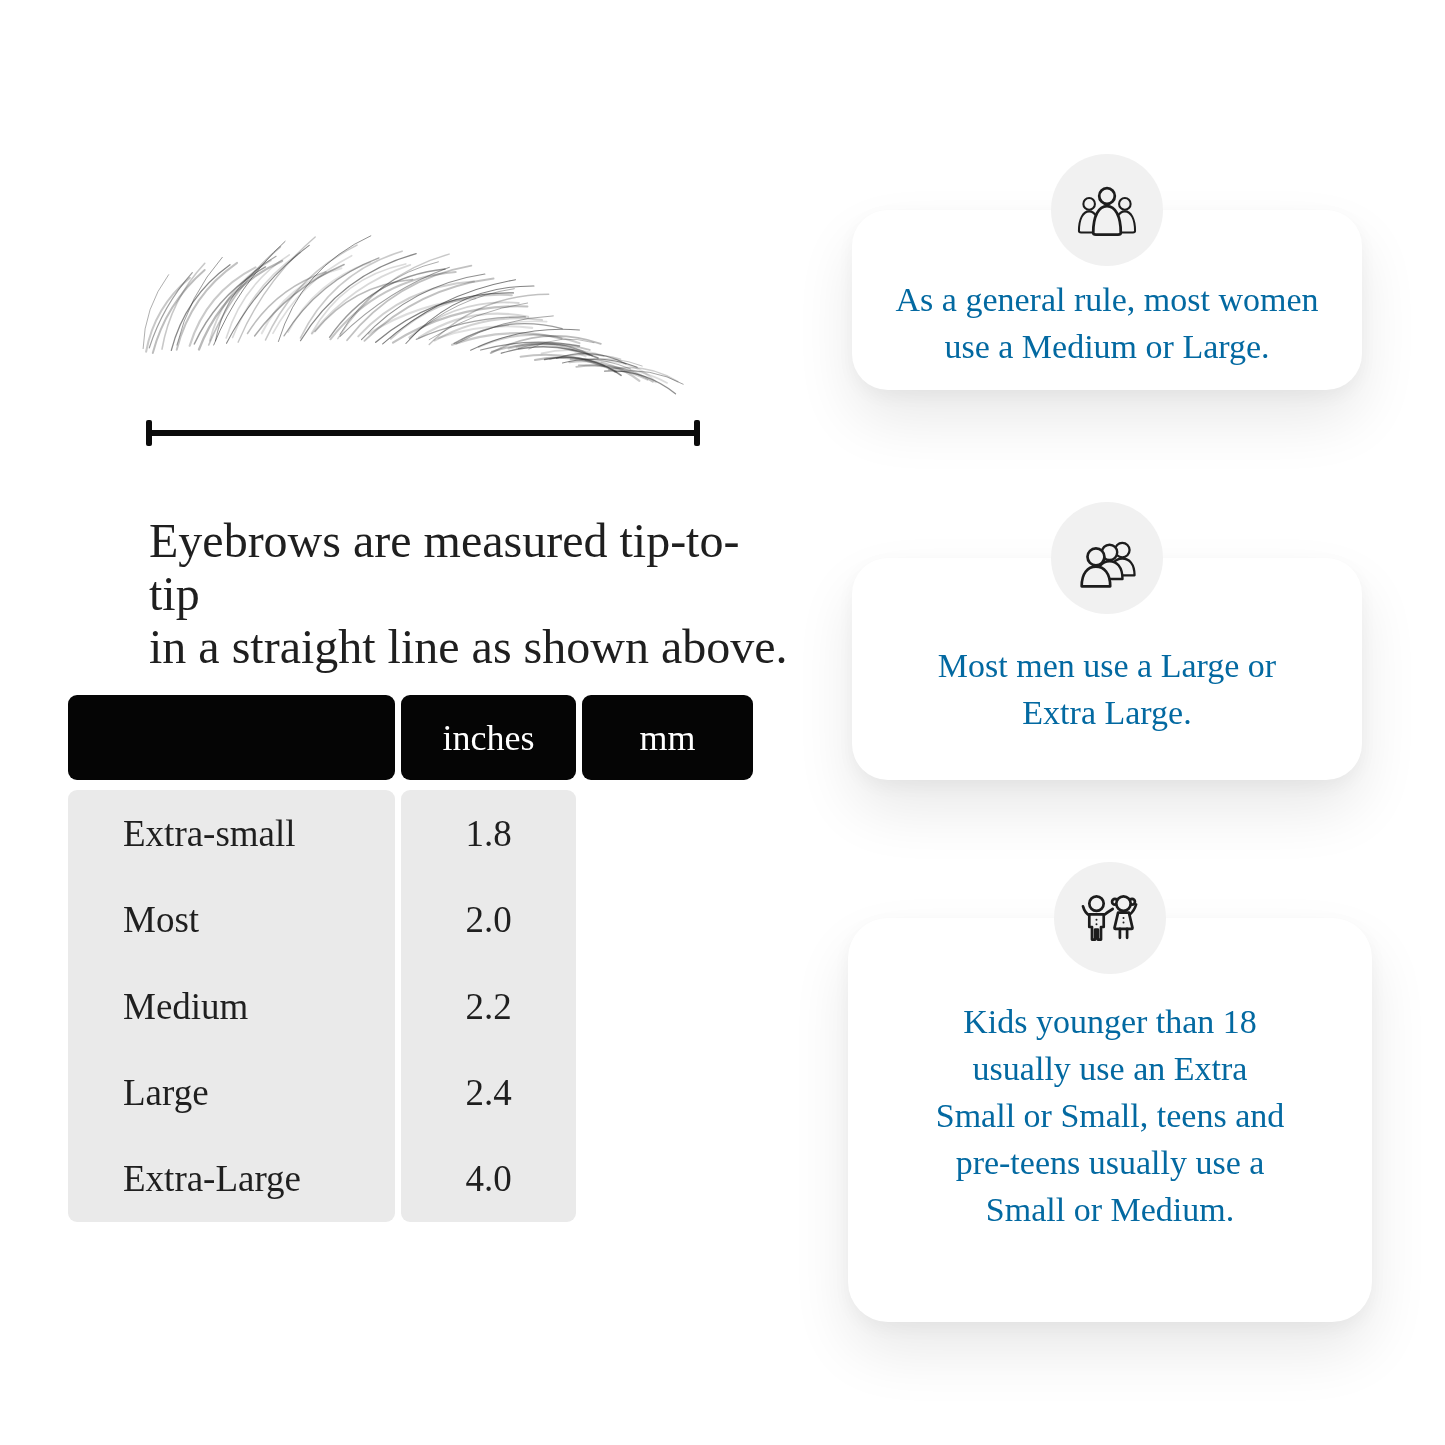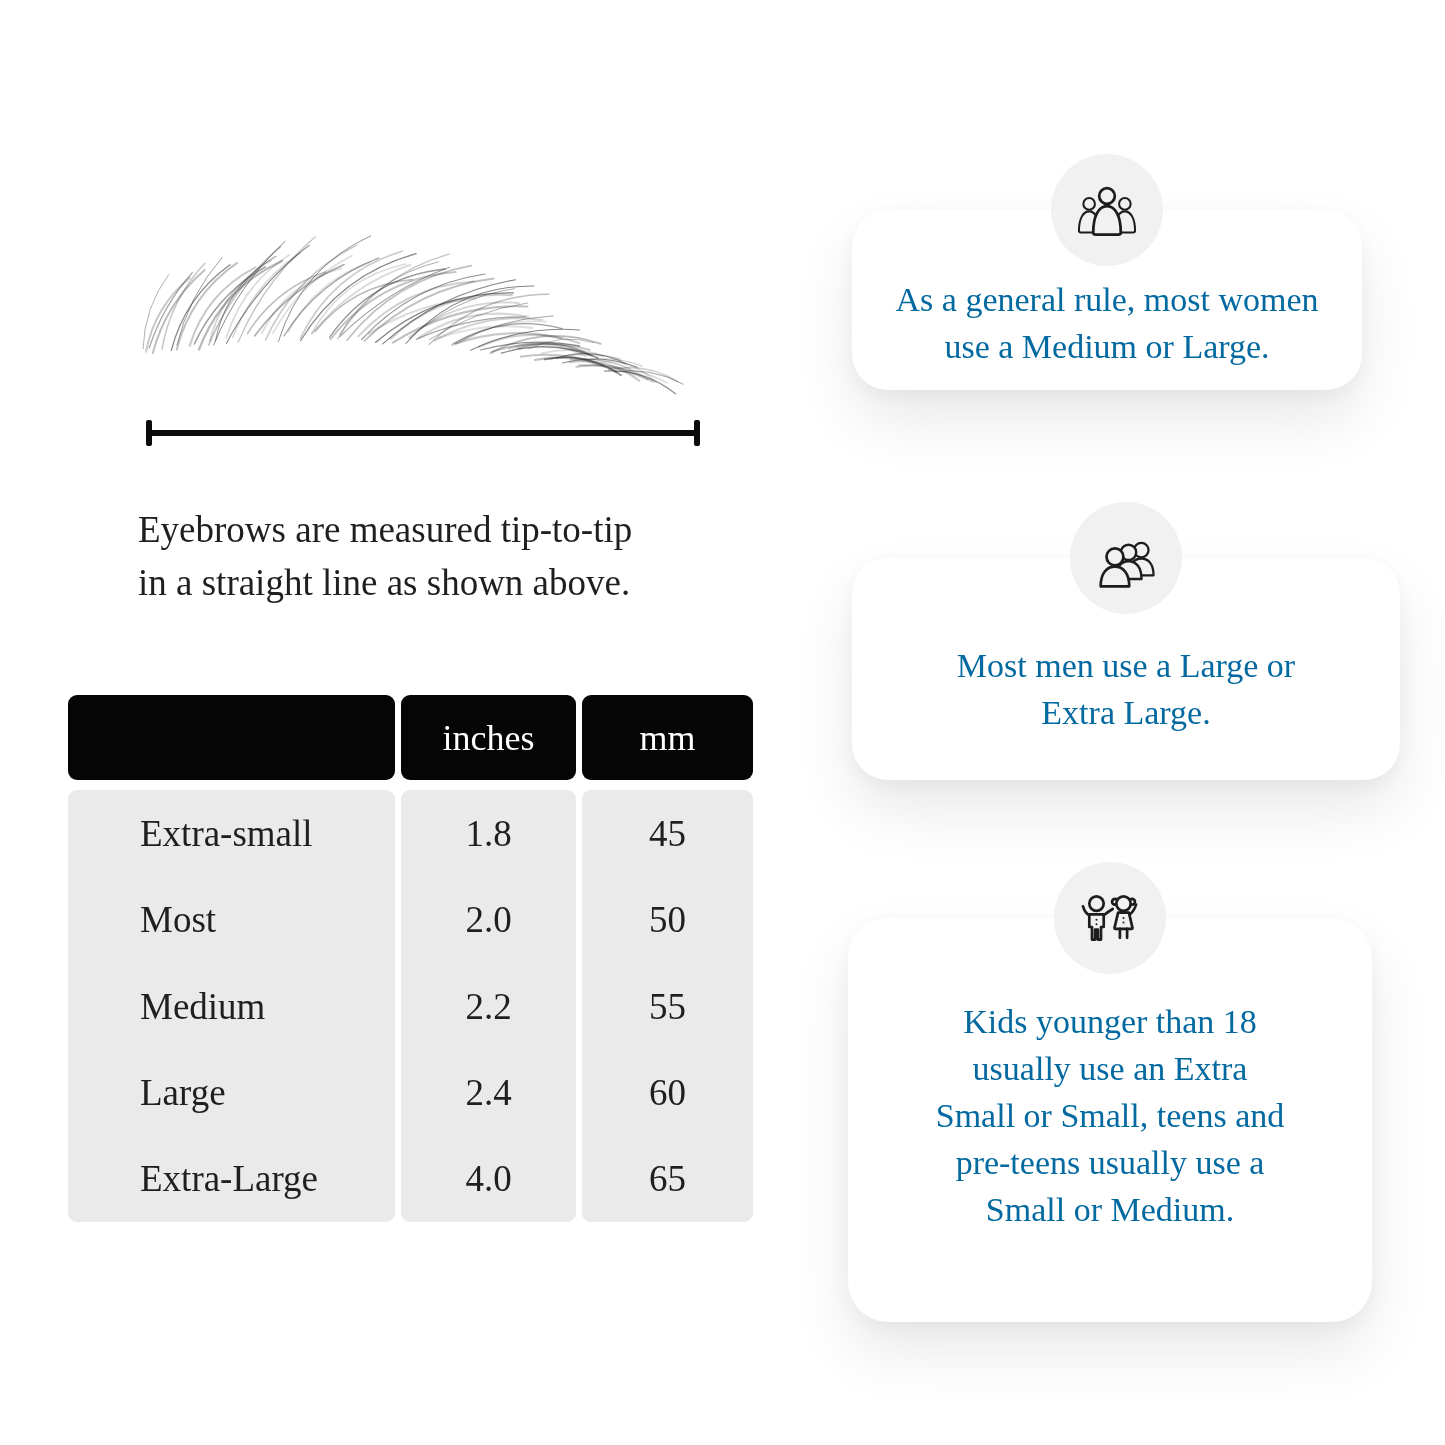--- a/index.html
+++ b/index.html
@@ -11,44 +11,44 @@
   }
   
   .brow-svg{position:absolute;left:128px;top:248px;overflow:visible;}
   .measure{position:absolute;left:146px;top:420px;width:554px;height:26px;}
   .measure .bar{position:absolute;left:0;right:0;top:10px;height:6px;background:#0b0b0b;}
   .measure .cap{position:absolute;top:0;width:6px;height:26px;background:#0b0b0b;border-radius:2px;}
   .measure .cap.left{left:0;}
   .measure .cap.right{right:0;}
   .note{
     position:absolute;left:133px;top:498px;width:640px;
-    font-size:37px;line-height:53px;white-space:pre-line;margin:5px;
+    font-size:48px;line-height:53px;white-space:pre-line;margin:16px;
   }
   
   .size-table{position:absolute;left:68px;top:695px;width:690px;}
   .thead,.tbody{display:grid;grid-template-columns:327px 175px 171px;column-gap:6px;}
   .th{
     background:#050505;border-radius:9px;height:85px;
     color:#ffffff;display:flex;align-items:center;justify-content:center;
     font-size:36px;
   }
   .tbody{margin-top:10px;}
   .tcol{background:#eaeaea;border-radius:9px;height:432px;display:flex;flex-direction:column;}
   .cell{
     flex:1 1 auto;display:flex;align-items:center;justify-content:center;
     font-size:37px;color:#1f1f1f;
   }
-  .tcol.labels .cell{justify-content:flex-start;padding-left:72px;}
+  .tcol.labels .cell{justify-content:flex-start;padding-left:55px;}
   
   .card{
     position:absolute;left:852px;width:510px;background:#ffffff;border-radius:36px;
     box-shadow:0 30px 60px rgba(0,0,0,0.09), 0 6px 18px rgba(0,0,0,0.04);
   }
   .card.c1{top:210px;height:180px;}
-  .card.c2{top:558px;height:222px;padding-left:38px;}
+  .card.c2{top:558px;height:222px;}
   .card.c3{left:848px;width:524px;top:918px;height:404px;border-radius:40px;}
   .icon-circle{
     position:absolute;left:50%;top:0;transform:translate(-50%,-50%);
     width:112px;height:112px;border-radius:50%;background:#f1f1f1;
     display:flex;align-items:center;justify-content:center;
   }
   .icon-circle svg{display:block;}
   .card-text{
     position:absolute;left:20px;right:20px;margin:0;text-align:center;
     font-size:34px;line-height:47px;white-space:pre-line;color:#0369a1;
@@ -175,27 +175,20 @@
       <div class="cell">Large</div>
       <div class="cell">Extra-Large</div>
     </div>
     <div class="tcol">
       <div class="cell">1.8</div>
       <div class="cell">2.0</div>
       <div class="cell">2.2</div>
       <div class="cell">2.4</div>
       <div class="cell">4.0</div>
     </div>
-    <div class="tcol">
-      <div class="cell">45</div>
-      <div class="cell">50</div>
-      <div class="cell">55</div>
-      <div class="cell">60</div>
-      <div class="cell">65</div>
-    </div>
   </div>
 </div>
 
 <section class="card c1">
   <div class="icon-circle">
     <svg width="68" height="68" viewBox="0 0 80 80">
       <g transform="translate(40,44)">
         <g transform="translate(-21,4) scale(0.8)">
           <path class="ic" d="M-15,21 C-15,3 -9,-8 0,-8 C9,-8 15,3 15,21 C15,22.5 14,23 12,23 L-12,23 C-14,23 -15,22.5 -15,21 Z"></path>
           <circle class="ic" cx="0" cy="-19" r="8.5"></circle>

